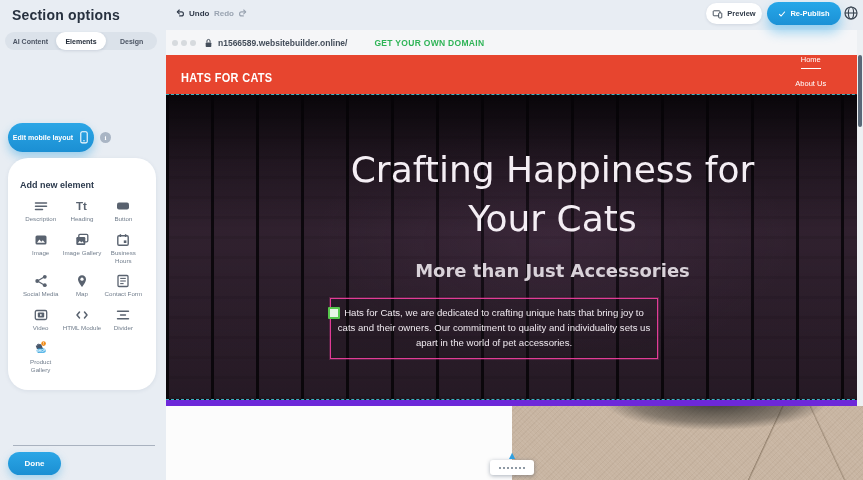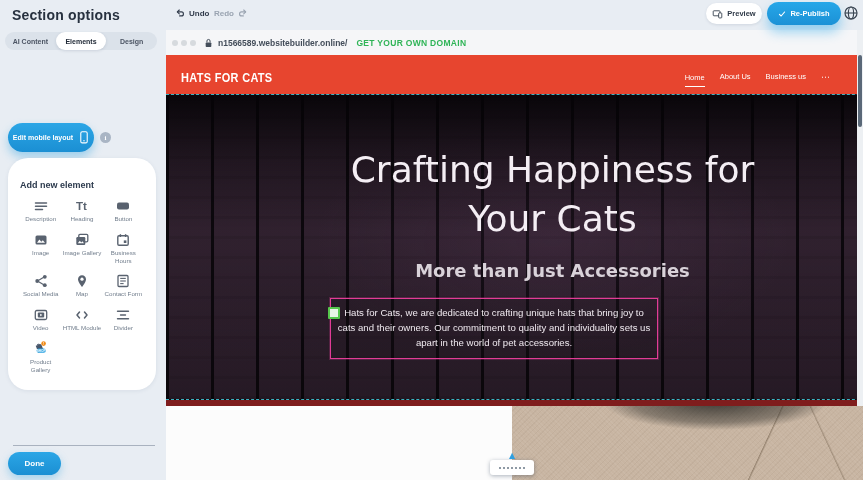--- a/index.html
+++ b/index.html
@@ -29,31 +29,31 @@
   .add-card { position:absolute; left:8px; top:128px; width:148px; height:232px; background:#fff; border-radius:20px; box-shadow:0 1px 4px rgba(30,50,90,.08); padding:22px 12px; }
   .add-title { font-size:9px; font-weight:bold; color:#2c3a4d; margin-bottom:8px; }
   .el-grid { display:grid; grid-template-columns:repeat(3,1fr); row-gap:9px; }
   .el-cell { text-align:center; cursor:pointer; }
   .el-icon { height:15px; display:flex; align-items:flex-end; justify-content:center; color:#59626f; margin-bottom:2px; }
   .el-label { font-size:6.2px; line-height:1.25; color:#717d8c; }
   .sidebar-hr { position:absolute; left:13px; top:415px; width:142px; border:none; border-top:1px solid #a9b2bf; }
   .done-btn { position:absolute; left:8px; top:422px; width:53px; height:23px; background:linear-gradient(180deg,#2ba6e6,#1b8fd3); border-radius:12px; color:#fff; font-size:8px; font-weight:bold; display:flex; align-items:center; justify-content:center; box-shadow:0 4px 9px rgba(39,160,224,.35); cursor:pointer; }
 
   
-  .canvas { position:absolute; left:166px; top:30px; width:697px; height:450px; background:#7f1d1d; box-shadow:-2px 0 6px rgba(30,50,90,.10); }
+  .canvas { position:absolute; left:166px; top:30px; width:697px; height:450px; background:#6d28d9; box-shadow:-2px 0 6px rgba(30,50,90,.10); }
   .browser-bar { position:absolute; left:0; top:0; width:697px; height:25px; background:#f5f6f8; display:flex; align-items:center; }
   .traffic-dots { display:flex; gap:3px; margin-left:6px; }
   .dot { width:6px; height:6px; border-radius:50%; background:#d6dade; }
   .lock-icon { margin-left:8px; display:flex; }
   .url-text { margin-left:5px; font-size:8.5px; font-weight:bold; color:#434d5a; }
-  .domain-cta { margin-left:9px; font-size:8.5px; font-weight:bold; color:#2fb457; letter-spacing:.3px; cursor:pointer; }
+  .domain-cta { margin-left:27px; font-size:8.5px; font-weight:bold; color:#2fb457; letter-spacing:.3px; cursor:pointer; }
 
   .site-header { position:absolute; left:0; top:25px; width:691px; height:44px; background:#e7452f; display:flex; align-items:center; }
   .site-logo { margin-left:15px; color:#fff; font-weight:bold; font-size:11px; letter-spacing:.3px; transform:scaleY(1.15); }
-  .site-nav { position:absolute; right:26px; top:0; height:44px; display:flex; align-items:center; gap:15px; }
+  .site-nav { position:absolute; right:26px; top:0; height:44px; display:flex; align-items:center; gap:15px;flex-direction:column; }
   .nav-item { color:#fff; font-size:7.5px; cursor:pointer; padding-bottom:2px; }
   .nav-item.active { border-bottom:1px solid #fff; padding-bottom:4px; margin-bottom:-5px; }
   .nav-more { color:#fff; font-size:9px; cursor:pointer; letter-spacing:1px; }
 
   .hero { position:absolute; left:0; top:64px; width:774px; height:306px;
     background-color:#16101a;
     background-image:
       linear-gradient(180deg, rgba(5,3,6,.92) 0%, rgba(5,3,6,.45) 22%, rgba(5,3,6,.15) 45%, rgba(5,3,6,.35) 100%),
       radial-gradient(ellipse 340px 180px at 50% 48%, rgba(140,90,140,.14), transparent 70%),
       repeating-linear-gradient(90deg, #0d090e 0 3px, rgba(58,40,56,.85) 3px 45px),

